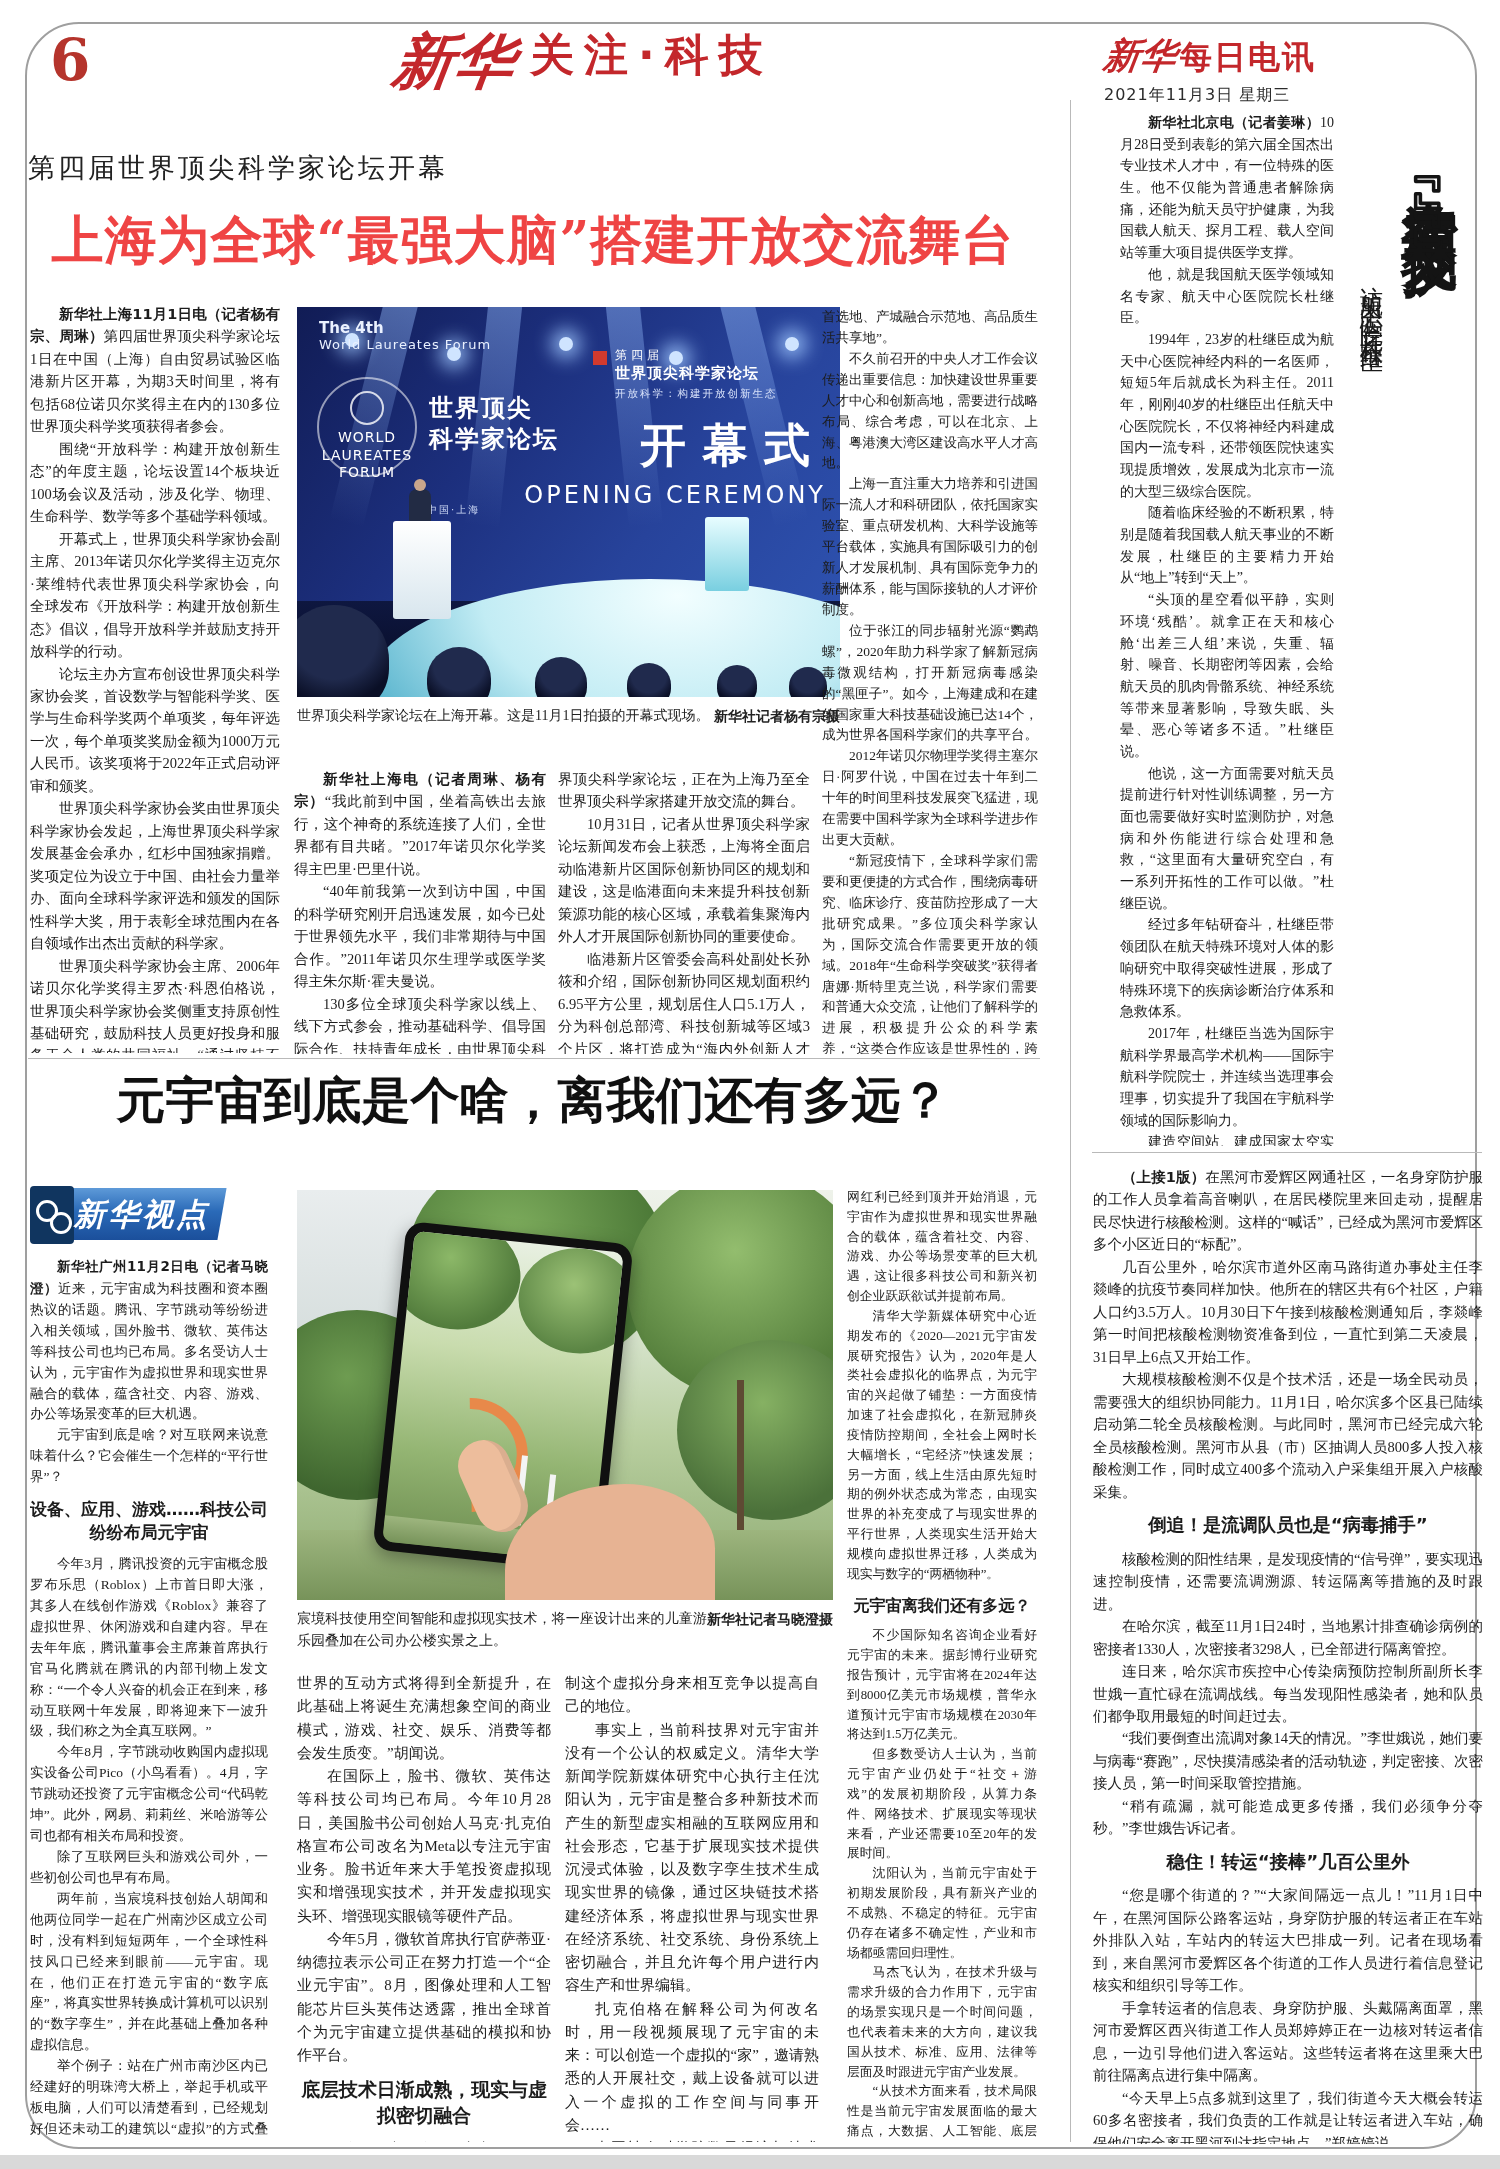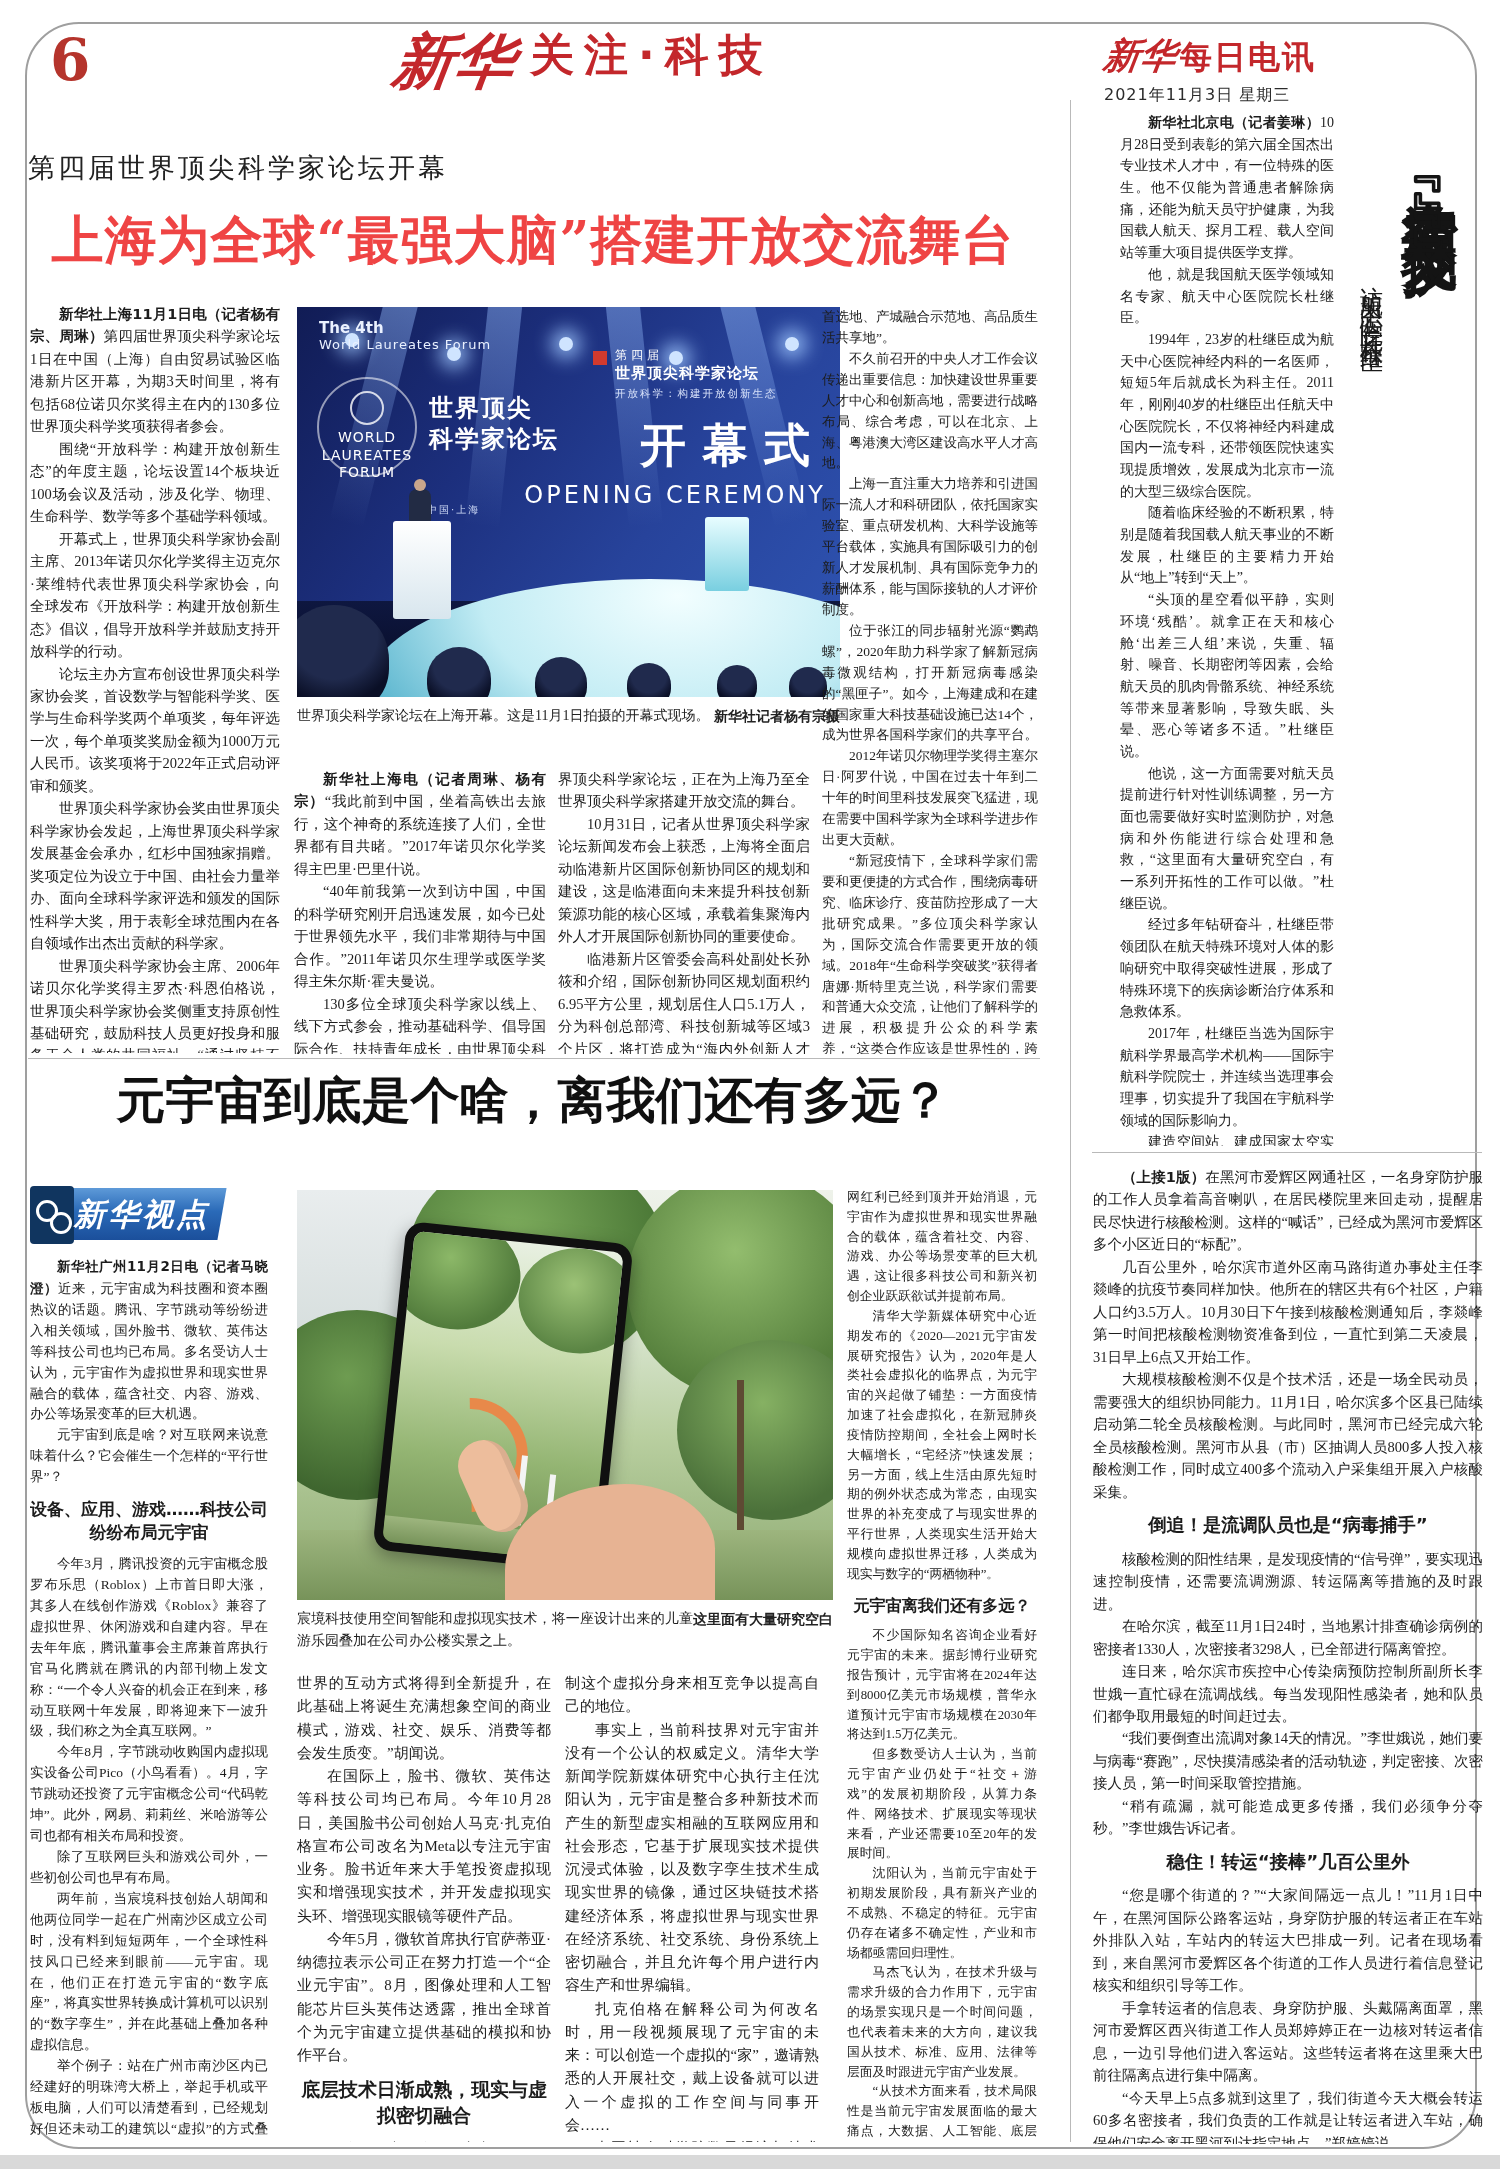--- a/index.html
+++ b/index.html
@@ -301,21 +301,21 @@
         <div class="slide"></div>
         <div class="pole" style="left:130px;bottom:30px;height:70px;"></div>
         <div class="pole" style="left:160px;bottom:26px;height:58px;"></div>
         <div class="ground" style="height:26px;"></div>
       </div>
     </div>
     <div class="thumb"></div>
     <div class="palm"></div>
   </div>
   <div class="cap" style="left:297px;top:1608px;width:536px;height:54px;">
-    <span class="credit">这里面有大量研究空白</span>
+    <span class="credit">新华社记者马晓澄摄</span>
     <span class="ctext">宸境科技使用空间智能和虚拟现实技术，将一座设计出来的儿童游乐园叠加在公司办公楼实景之上。</span>
   </div>
 
   <div class="col a3w" style="left:297px;top:1672px;width:254px;height:470px;">
       <p class="noind"><span>世界的互动方式将得到全新提升，在此基础上将诞生充满想象空间的商业模式，游戏、社交、娱乐、消费等都会发生质变。”胡闻说。</span></p>
       <p><span>在国际上，脸书、微软、英伟达等科技公司均已布局。今年10月28日，美国脸书公司创始人马克·扎克伯格宣布公司改名为Meta以专注元宇宙业务。脸书近年来大手笔投资虚拟现实和增强现实技术，并开发虚拟现实头环、增强现实眼镜等硬件产品。</span></p>
       <p><span>今年5月，微软首席执行官萨蒂亚·纳德拉表示公司正在努力打造一个“企业元宇宙”。8月，图像处理和人工智能芯片巨头英伟达透露，推出全球首个为元宇宙建立提供基础的模拟和协作平台。</span></p>
       <p class="subhd"><span>底层技术日渐成熟，现实与虚拟密切融合</span></p>
       <p><span>那么，到底什么是元宇宙？</span></p>
     </div>

